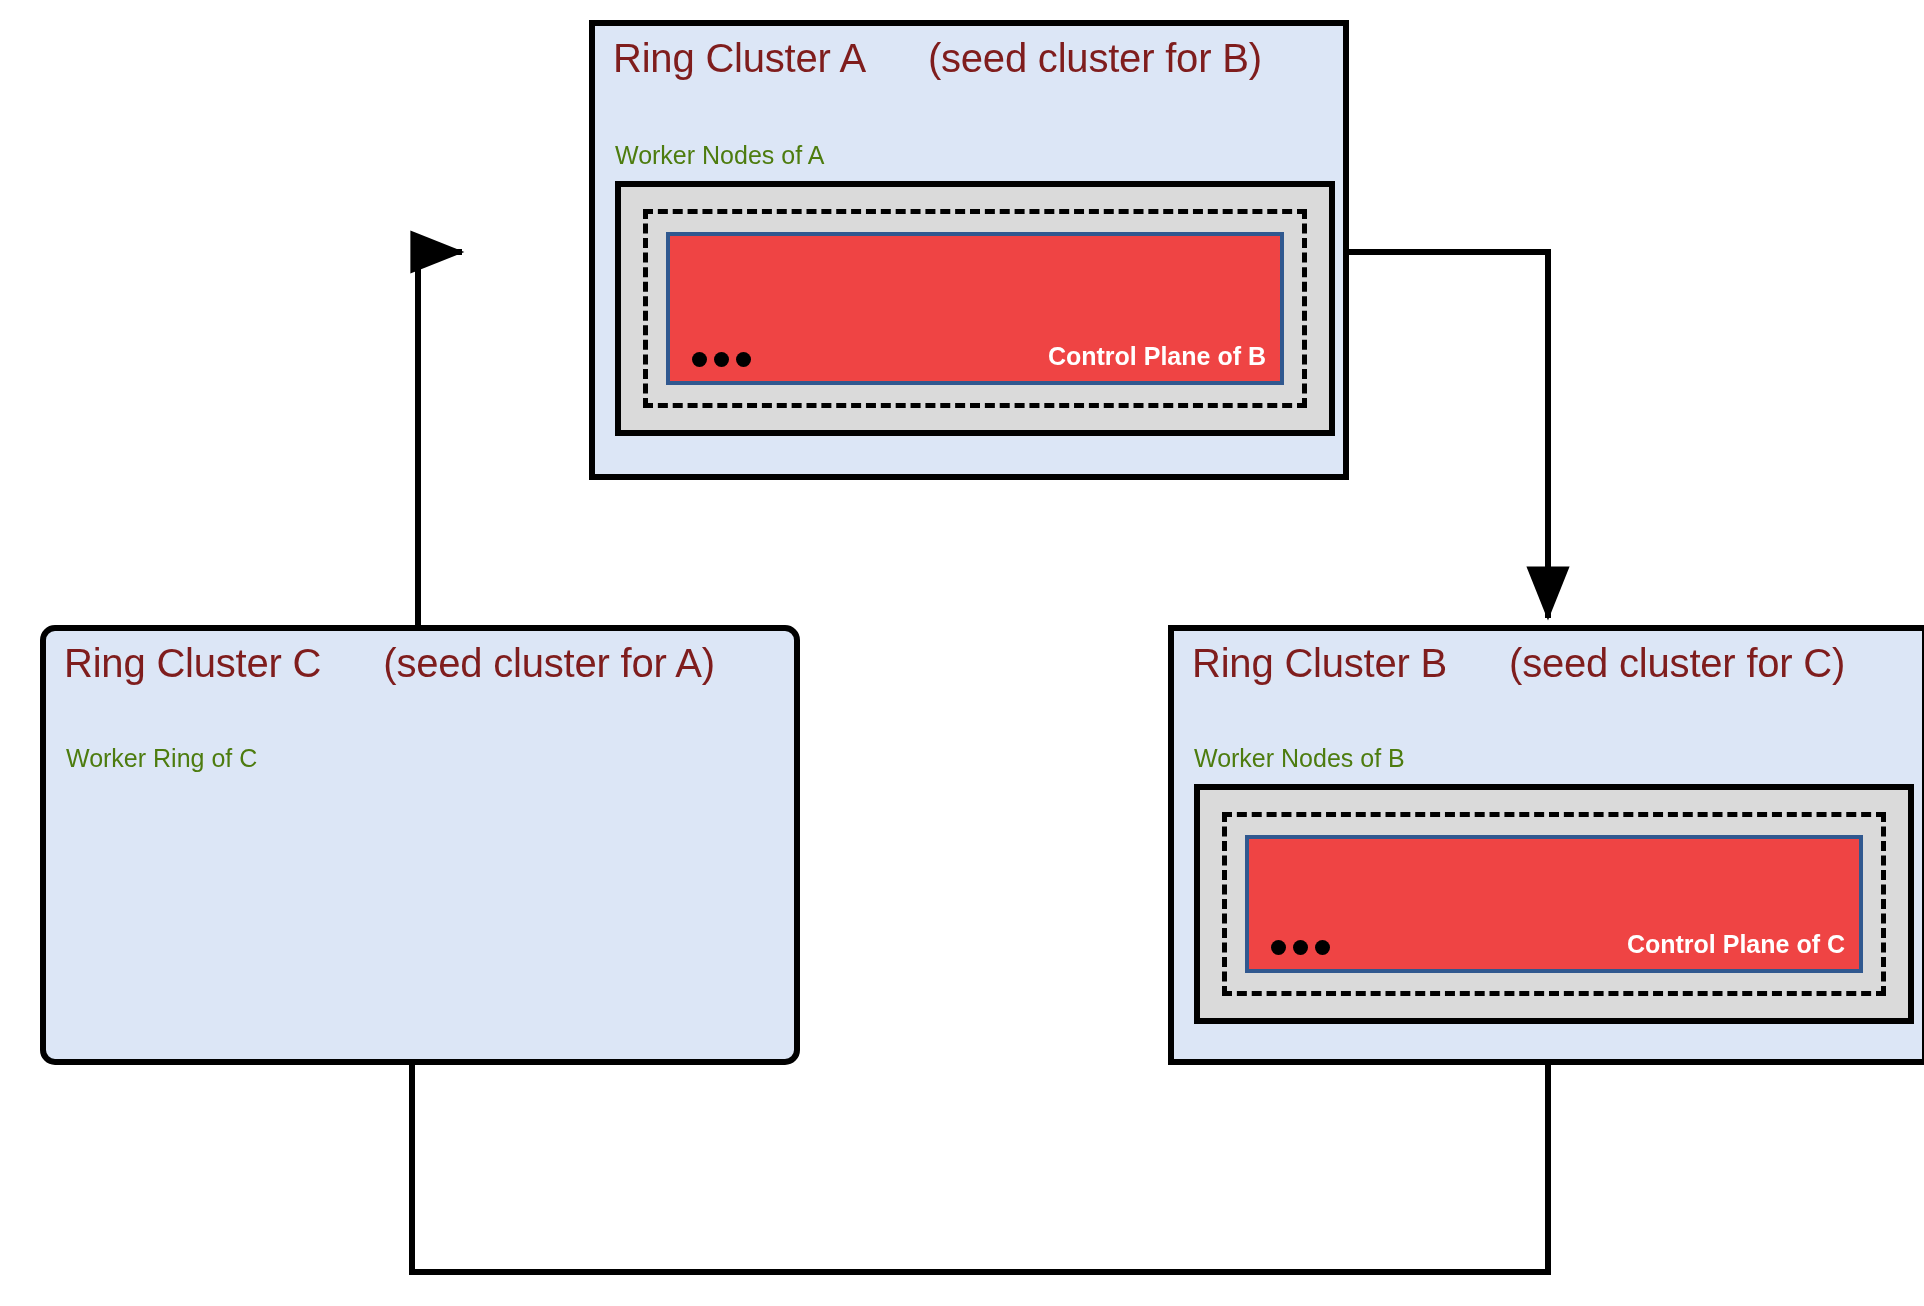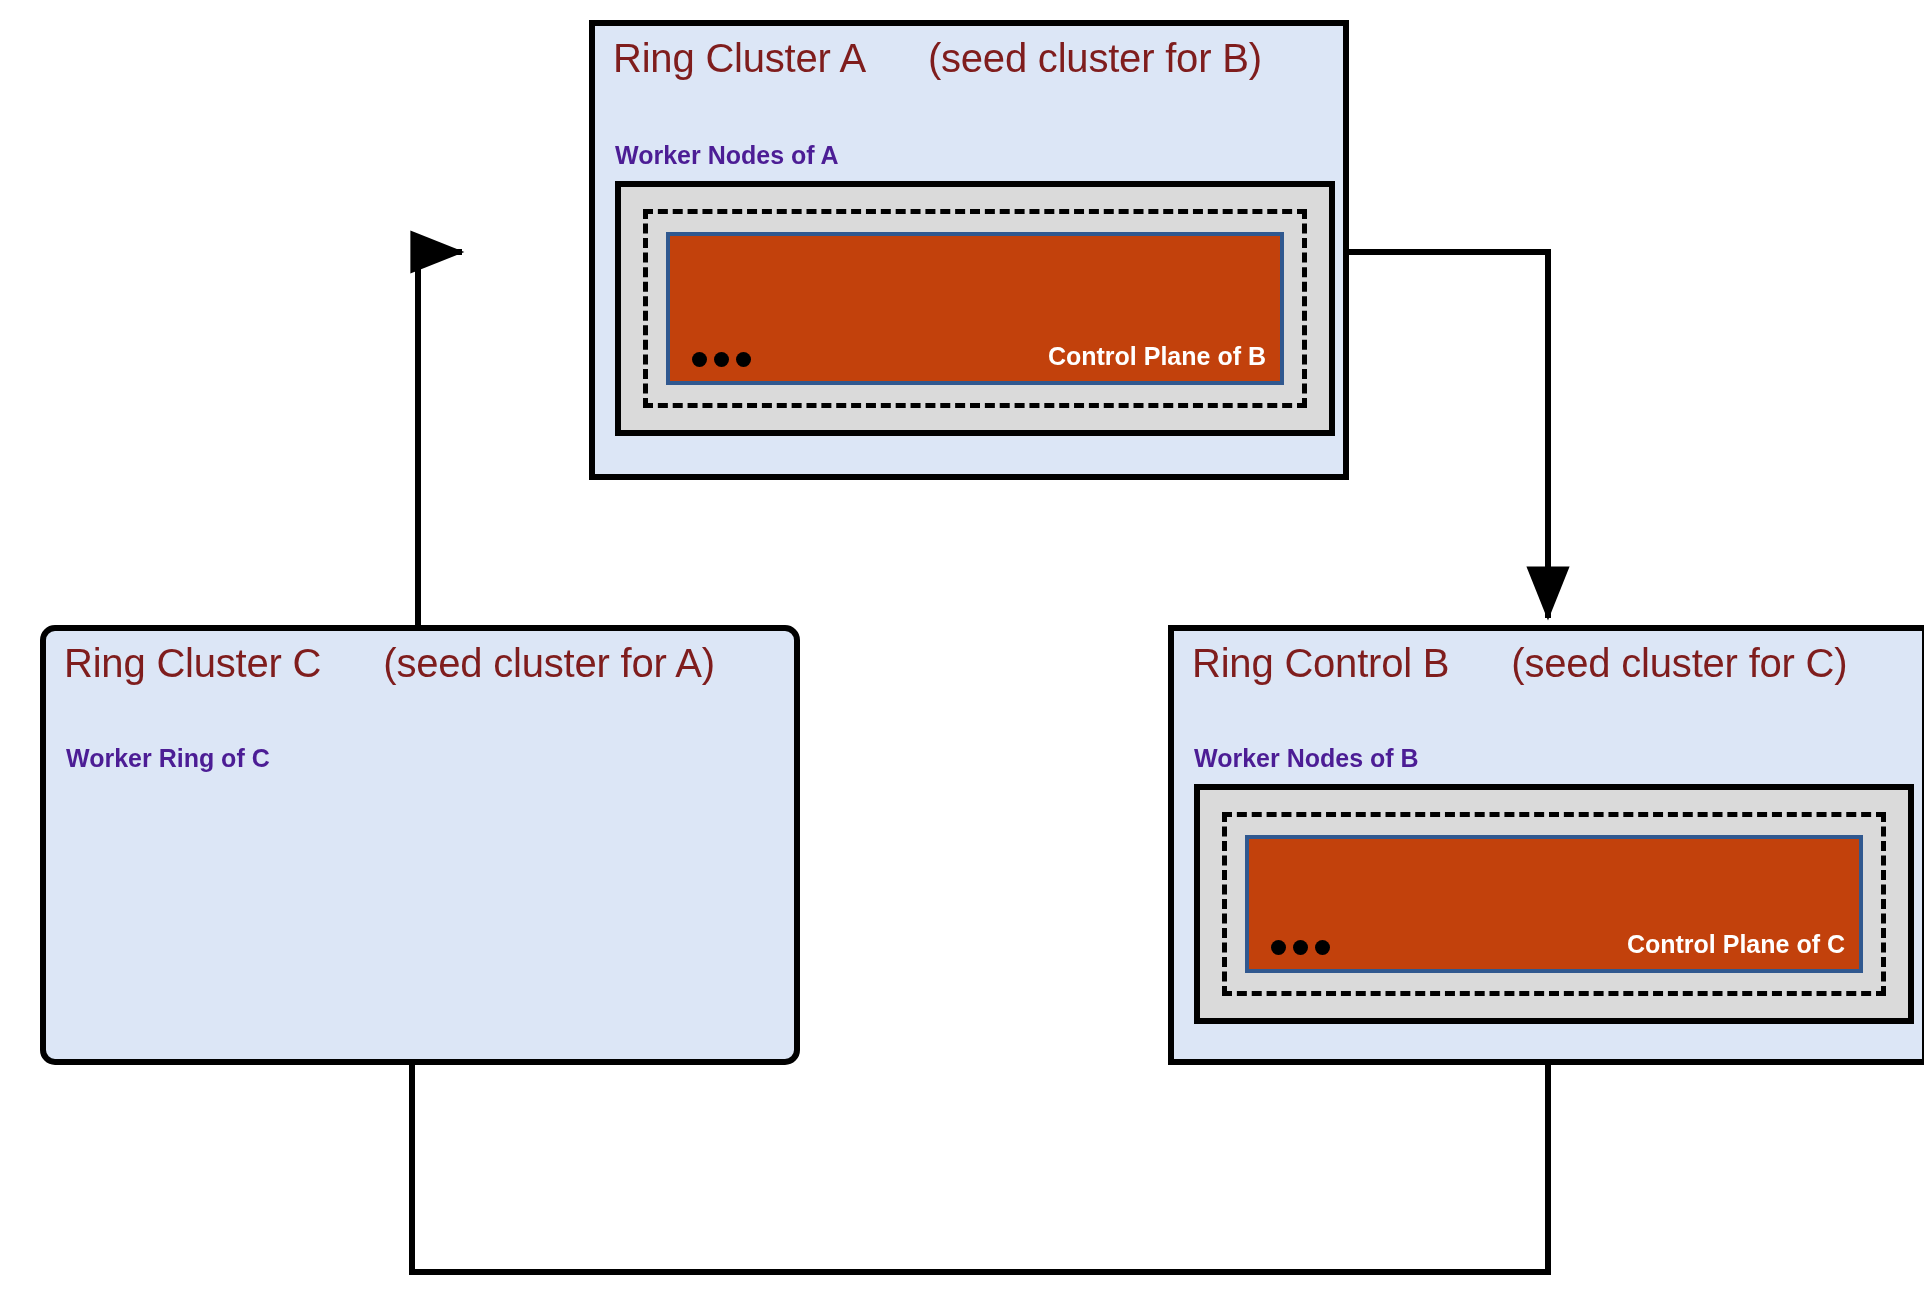--- a/index.html
+++ b/index.html
@@ -37,42 +37,42 @@
     letter-spacing: -0.2px;
   }
   .cluster-title .seed {
     display: inline-block;
     margin-left: 62px;
   }
   .worker-label {
     position: absolute;
     left: 20px;
     font-size: 25px;
-    font-weight: bold;
-    color: #4c1d95;
+    font-weight: normal;
+    color: #4d7c0f;
     white-space: nowrap;
   }
 
   
   .worker-box {
     position: absolute;
     background: #dadada;
     border: 6px solid #000000;
     box-sizing: border-box;
   }
   
   .node-dashed {
     position: absolute;
     border: 5px dashed #000000;
     box-sizing: border-box;
   }
   
   .control-plane {
     position: absolute;
-    background: #c2410c;
+    background: #ef4444;
     border: 4px solid #30588f;
     box-sizing: border-box;
   }
   .cp-label {
     position: absolute;
     right: 14px;
     bottom: 10px;
     font-size: 25px;
     font-weight: bold;
     color: #ffffff;
@@ -148,21 +148,21 @@
     <div class="cluster-title">
       <span>Ring Cluster C</span><span class="seed">(seed cluster for A)</span>
     </div>
 
     <div class="worker-label" style="top:113px;">Worker Ring of C</div>
 
   </div>
 
   <div class="cluster" style="left:1168px; top:625px; width:760px; height:440px;">
     <div class="cluster-title">
-      <span>Ring Control B</span><span class="seed">(seed cluster for C)</span>
+      <span>Ring Cluster B</span><span class="seed">(seed cluster for C)</span>
     </div>
 
     <div class="worker-label" style="top:113px;">Worker Nodes of B</div>
 
     <div class="worker-box" style="left:20px; top:153px; width:720px; height:240px;">
       <div class="node-dashed" style="left:22px; top:22px; right:22px; bottom:22px;">
         <div class="control-plane" style="left:18px; top:18px; right:18px; bottom:18px;">
           <div class="dots">
             <i></i>
             <i></i>

